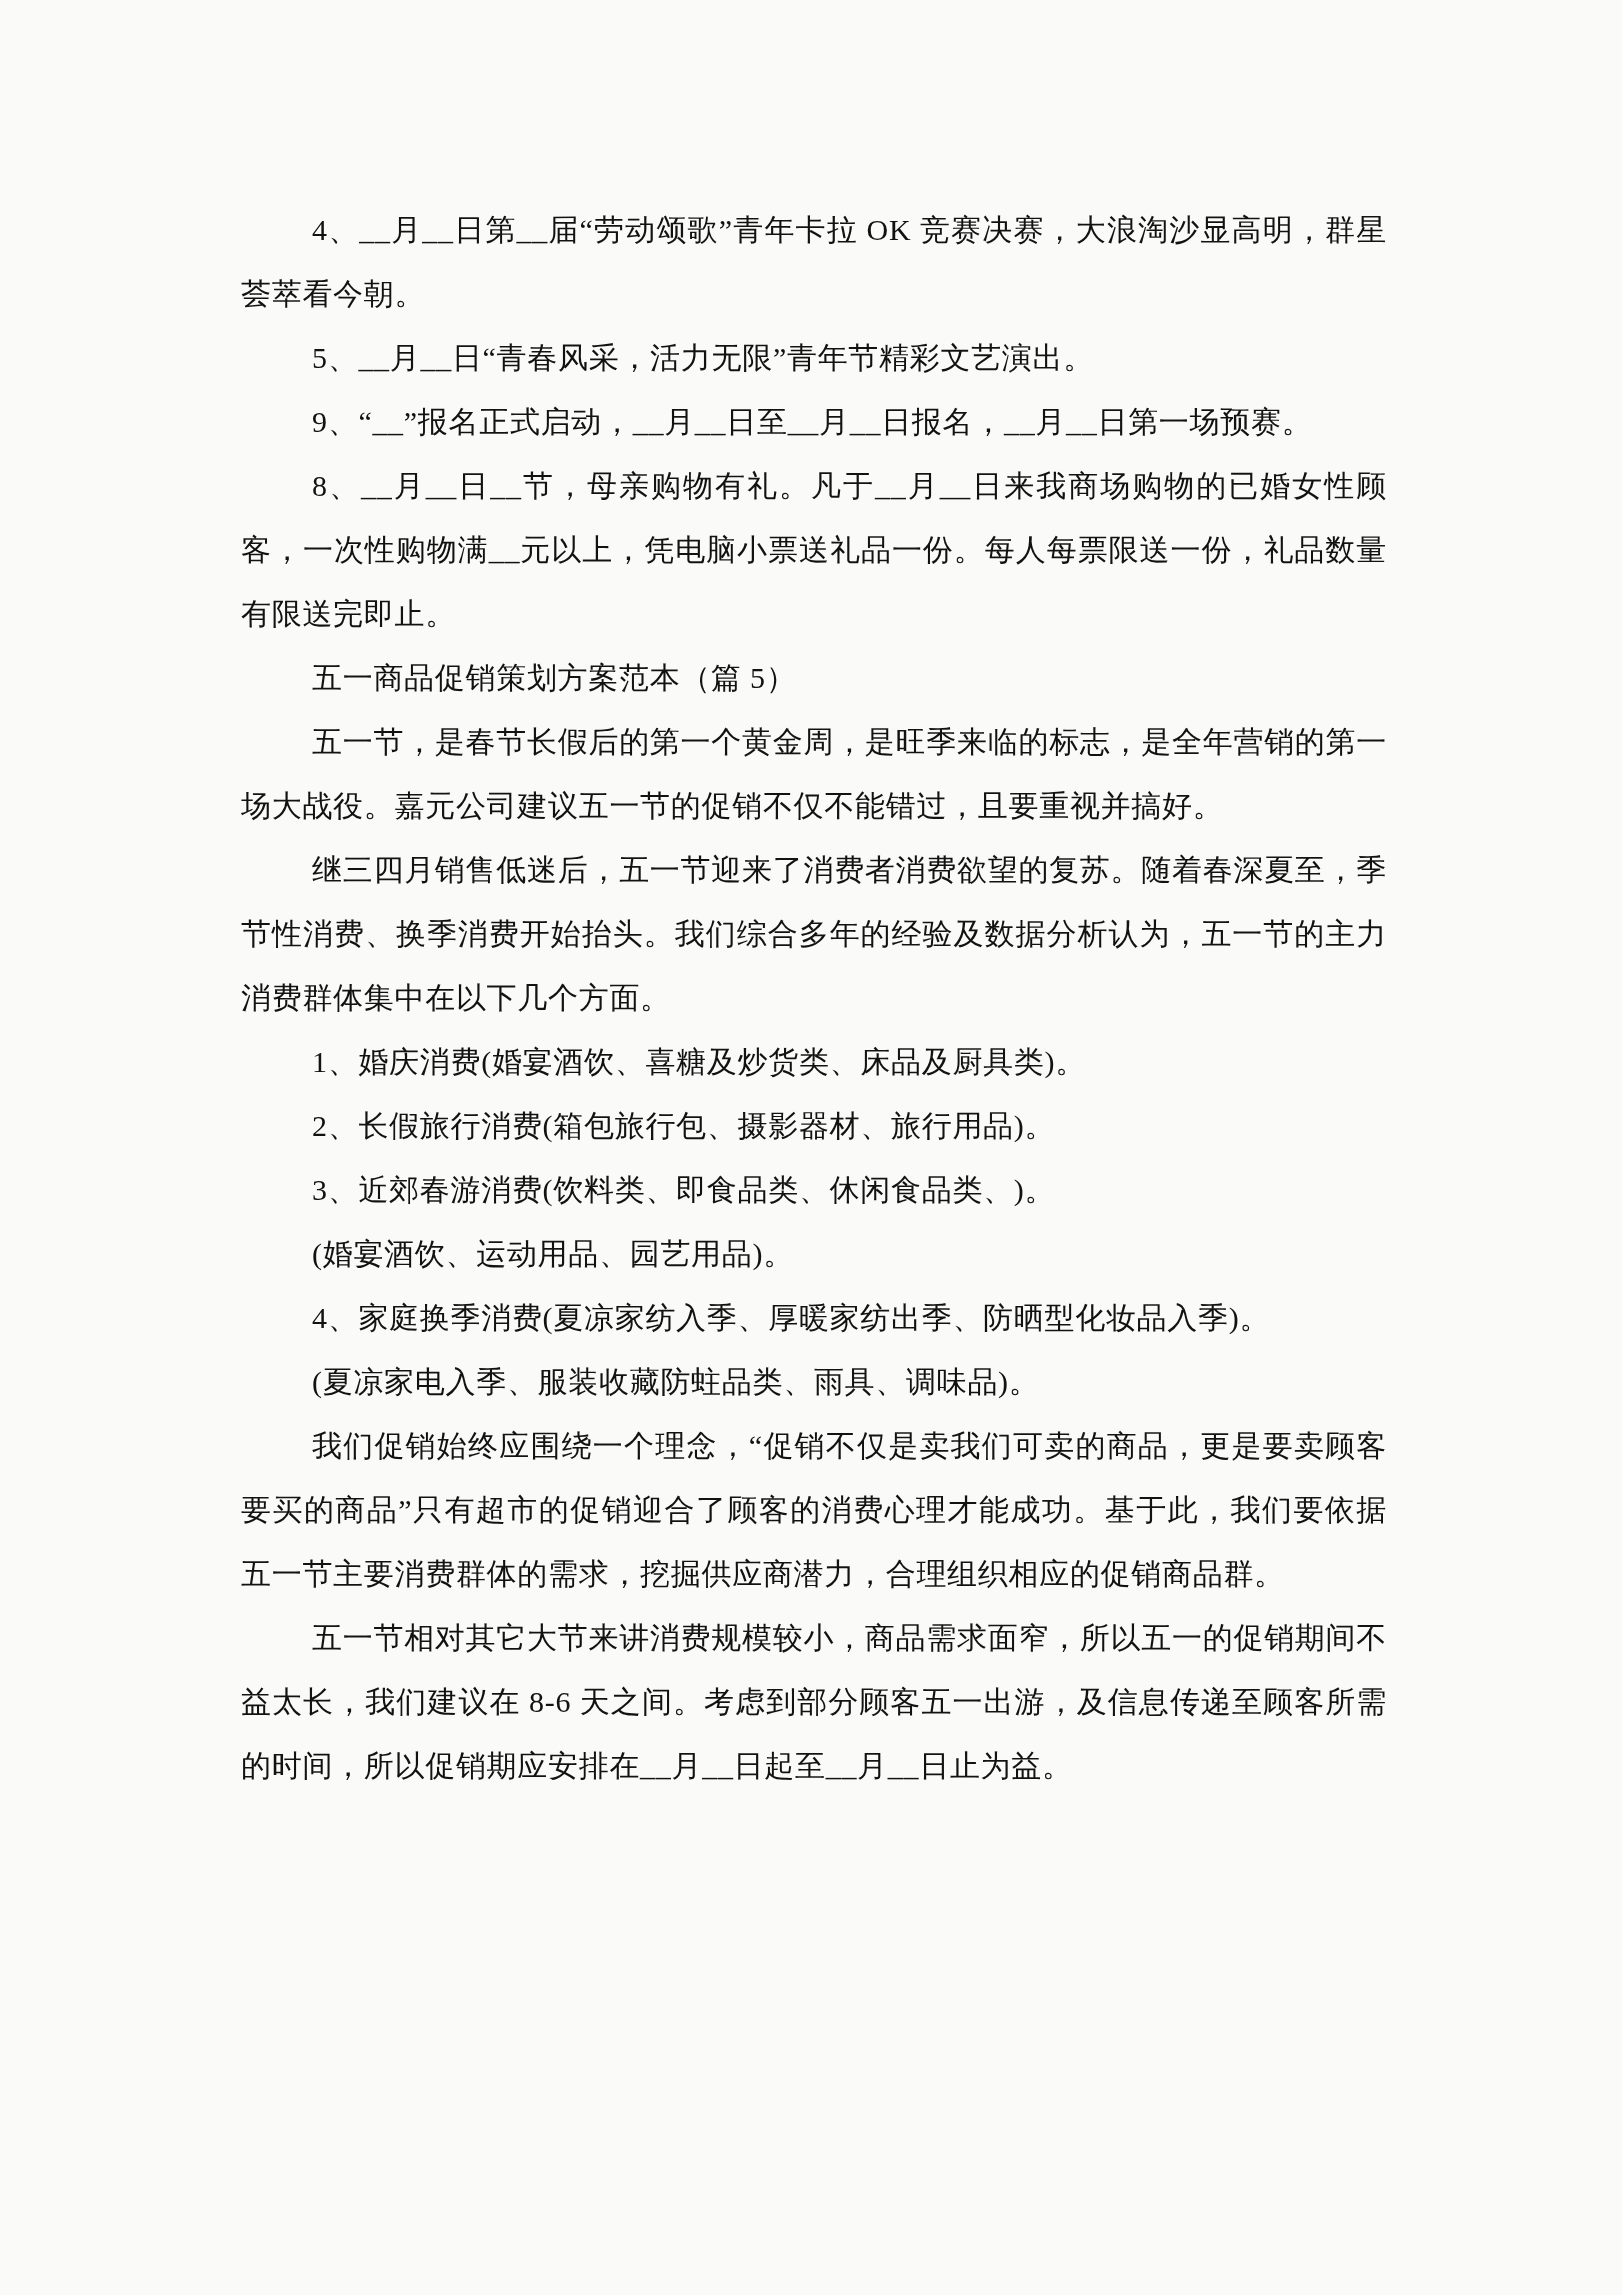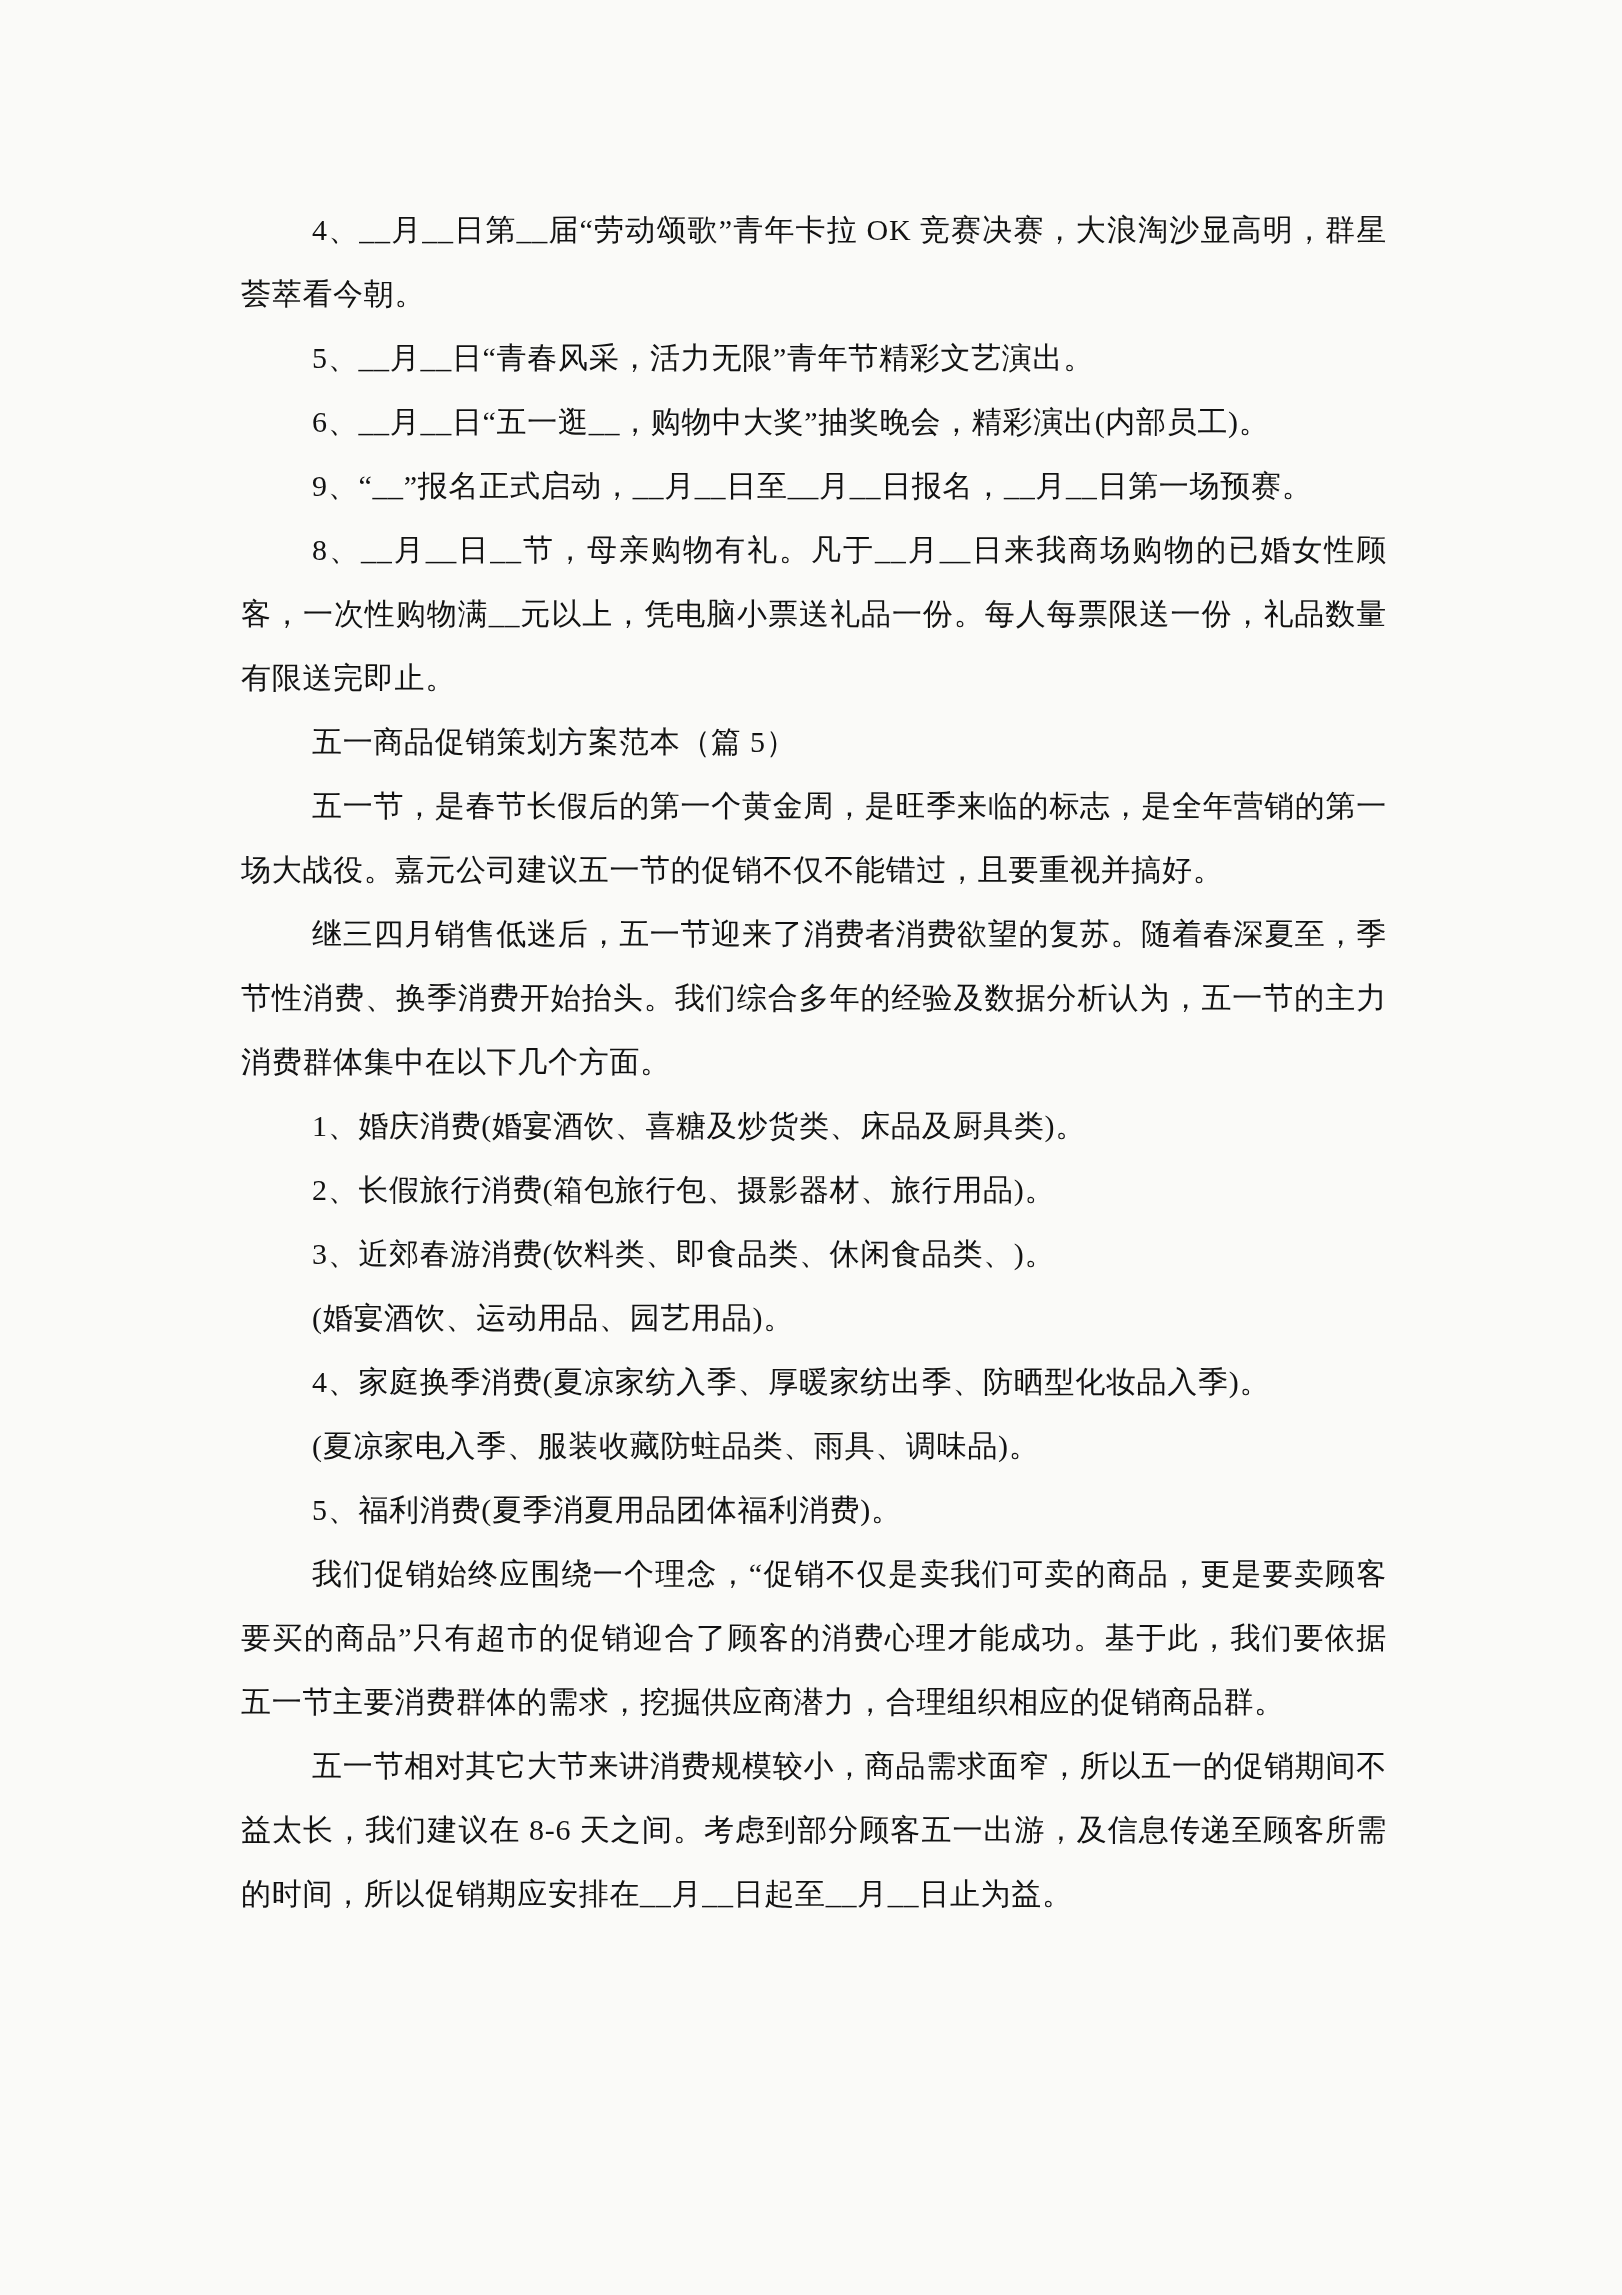--- a/index.html
+++ b/index.html
@@ -30,29 +30,27 @@
     letter-spacing: 0.7px;
     word-break: break-all;
   }
 </style>
 </head>
 <body>
 
 <div class="page">
   <p>4、__月__日第__届“劳动颂歌”青年卡拉 OK 竞赛决赛，大浪淘沙显高明，群星荟萃看今朝。</p>
   <p>5、__月__日“青春风采，活力无限”青年节精彩文艺演出。</p>
-  <p>6、__月__日“五一逛__，购物中大奖”抽奖晚会，精彩演出(内部员工)。</p>
   <p>9、“__”报名正式启动，__月__日至__月__日报名，__月__日第一场预赛。</p>
   <p>8、__月__日__节，母亲购物有礼。凡于__月__日来我商场购物的已婚女性顾客，一次性购物满__元以上，凭电脑小票送礼品一份。每人每票限送一份，礼品数量有限送完即止。</p>
   <p>五一商品促销策划方案范本（篇 5）</p>
   <p>五一节，是春节长假后的第一个黄金周，是旺季来临的标志，是全年营销的第一场大战役。嘉元公司建议五一节的促销不仅不能错过，且要重视并搞好。</p>
   <p>继三四月销售低迷后，五一节迎来了消费者消费欲望的复苏。随着春深夏至，季节性消费、换季消费开始抬头。我们综合多年的经验及数据分析认为，五一节的主力消费群体集中在以下几个方面。</p>
   <p>1、婚庆消费(婚宴酒饮、喜糖及炒货类、床品及厨具类)。</p>
   <p>2、长假旅行消费(箱包旅行包、摄影器材、旅行用品)。</p>
   <p>3、近郊春游消费(饮料类、即食品类、休闲食品类、)。</p>
   <p>(婚宴酒饮、运动用品、园艺用品)。</p>
   <p>4、家庭换季消费(夏凉家纺入季、厚暖家纺出季、防晒型化妆品入季)。</p>
   <p>(夏凉家电入季、服装收藏防蛀品类、雨具、调味品)。</p>
-  <p>5、福利消费(夏季消夏用品团体福利消费)。</p>
   <p>我们促销始终应围绕一个理念，“促销不仅是卖我们可卖的商品，更是要卖顾客要买的商品”只有超市的促销迎合了顾客的消费心理才能成功。基于此，我们要依据五一节主要消费群体的需求，挖掘供应商潜力，合理组织相应的促销商品群。</p>
   <p>五一节相对其它大节来讲消费规模较小，商品需求面窄，所以五一的促销期间不益太长，我们建议在 8-6 天之间。考虑到部分顾客五一出游，及信息传递至顾客所需的时间，所以促销期应安排在__月__日起至__月__日止为益。</p>
 </div>
 
 
 </body></html>

